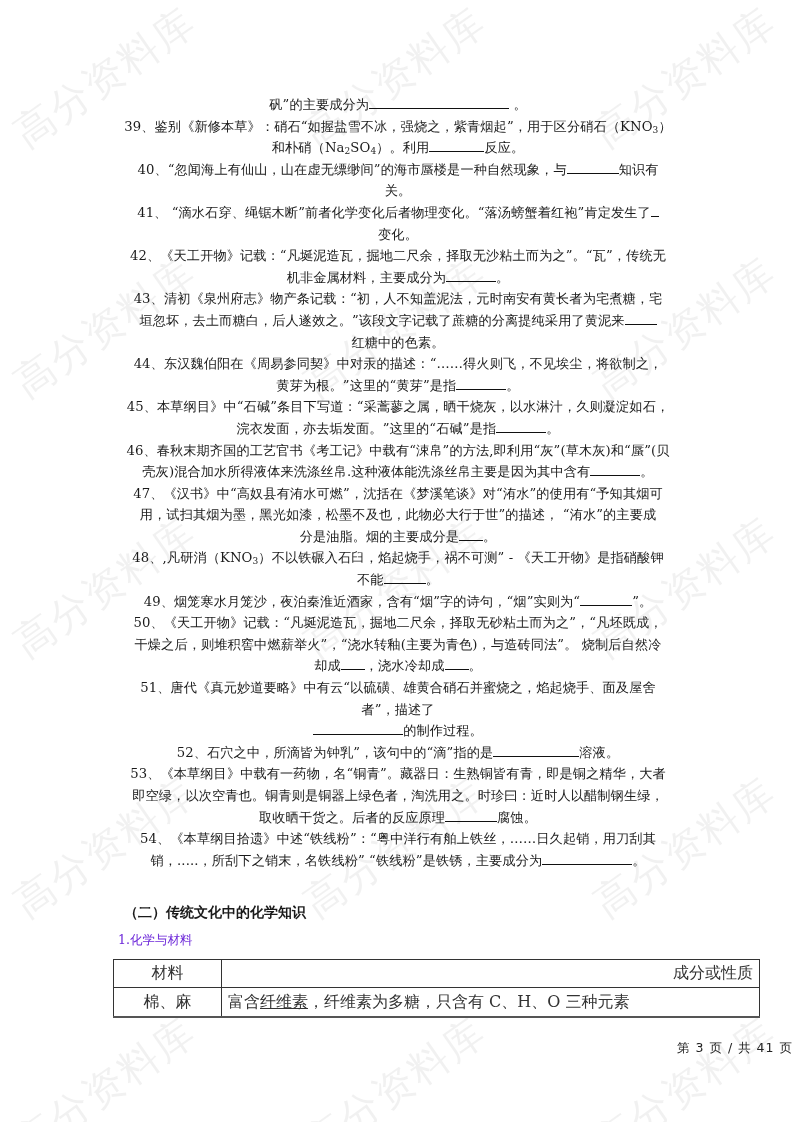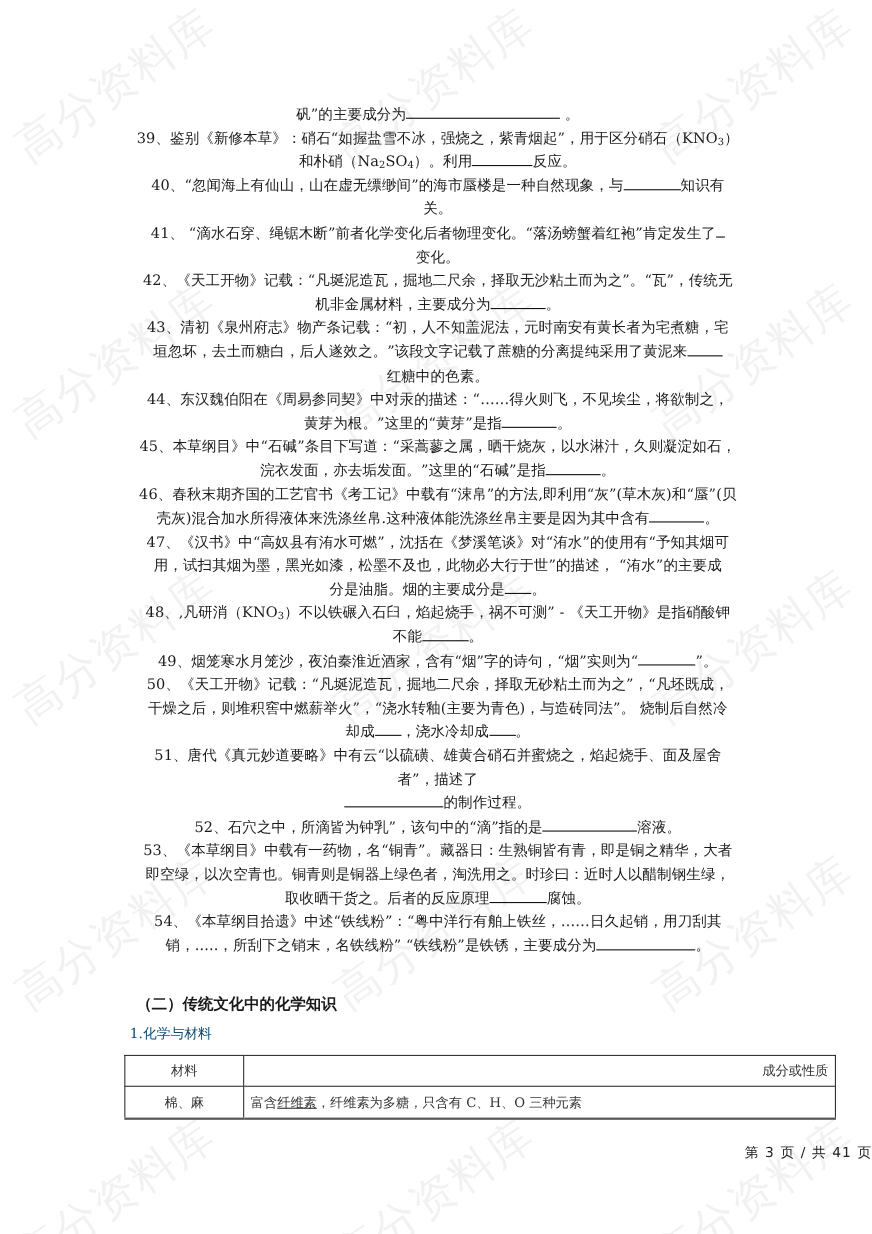--- a/index.html
+++ b/index.html
@@ -7,23 +7,23 @@
          font-family:"DejaVu Serif","Liberation Serif",serif; color:#1a1a1a; }
   .wm-layer { position:absolute; inset:0; pointer-events:none; z-index:0; }
   .wm { position:absolute; font-family:"DejaVu Sans","Liberation Sans",sans-serif; font-size:40px;
         color:rgba(0,0,0,0.055); transform:rotate(-35deg); white-space:nowrap; letter-spacing:2px; }
   .content { position:absolute; left:118px; top:94px; width:560px; z-index:1;text-align:center; }
   .line { font-size:13.2px; line-height:21.6px; white-space:nowrap; letter-spacing:0.1px; }
   .blank { display:inline-block; border-bottom:1.2px solid #111; height:12px; vertical-align:baseline; }
   sub { font-size:9px; vertical-align:-2px; line-height:0; }
   .heading { position:absolute; left:124px; top:904px; font-size:14px; font-weight:bold;
              font-family:Liberation Serif, serif; z-index:1; }
-  .subheading { position:absolute; left:118px; top:932px; font-size:12.5px; z-index:1; color:#0c4a6e; }
+  .subheading { position:absolute; left:118px; top:932px; font-size:12.5px; z-index:1; color:#6d28d9; }
   table.mat { position:absolute; left:113px; top:959px; width:647px; border-collapse:collapse; z-index:1;
-              font-size:12px; color:#333; }
+              font-size:16px; color:#333; }
   table.mat td { border:1px solid #333; height:27px; padding:0 6px; }
   table.mat td.c1 { width:95px; text-align:center; }
   table.mat tr.head td.c2 { text-align:right; }
   table.mat tr:last-child td { height:28px; border-bottom:2px solid #555; }
   .ul { text-decoration:underline; }
   .footer { position:absolute; top:1040px; left:0; width:793px; text-align:right; font-size:12.5px;
             font-family:"DejaVu Sans","Liberation Sans",sans-serif; color:#222; z-index:1; letter-spacing:1px; }
 </style>
 </head>
 <body>

